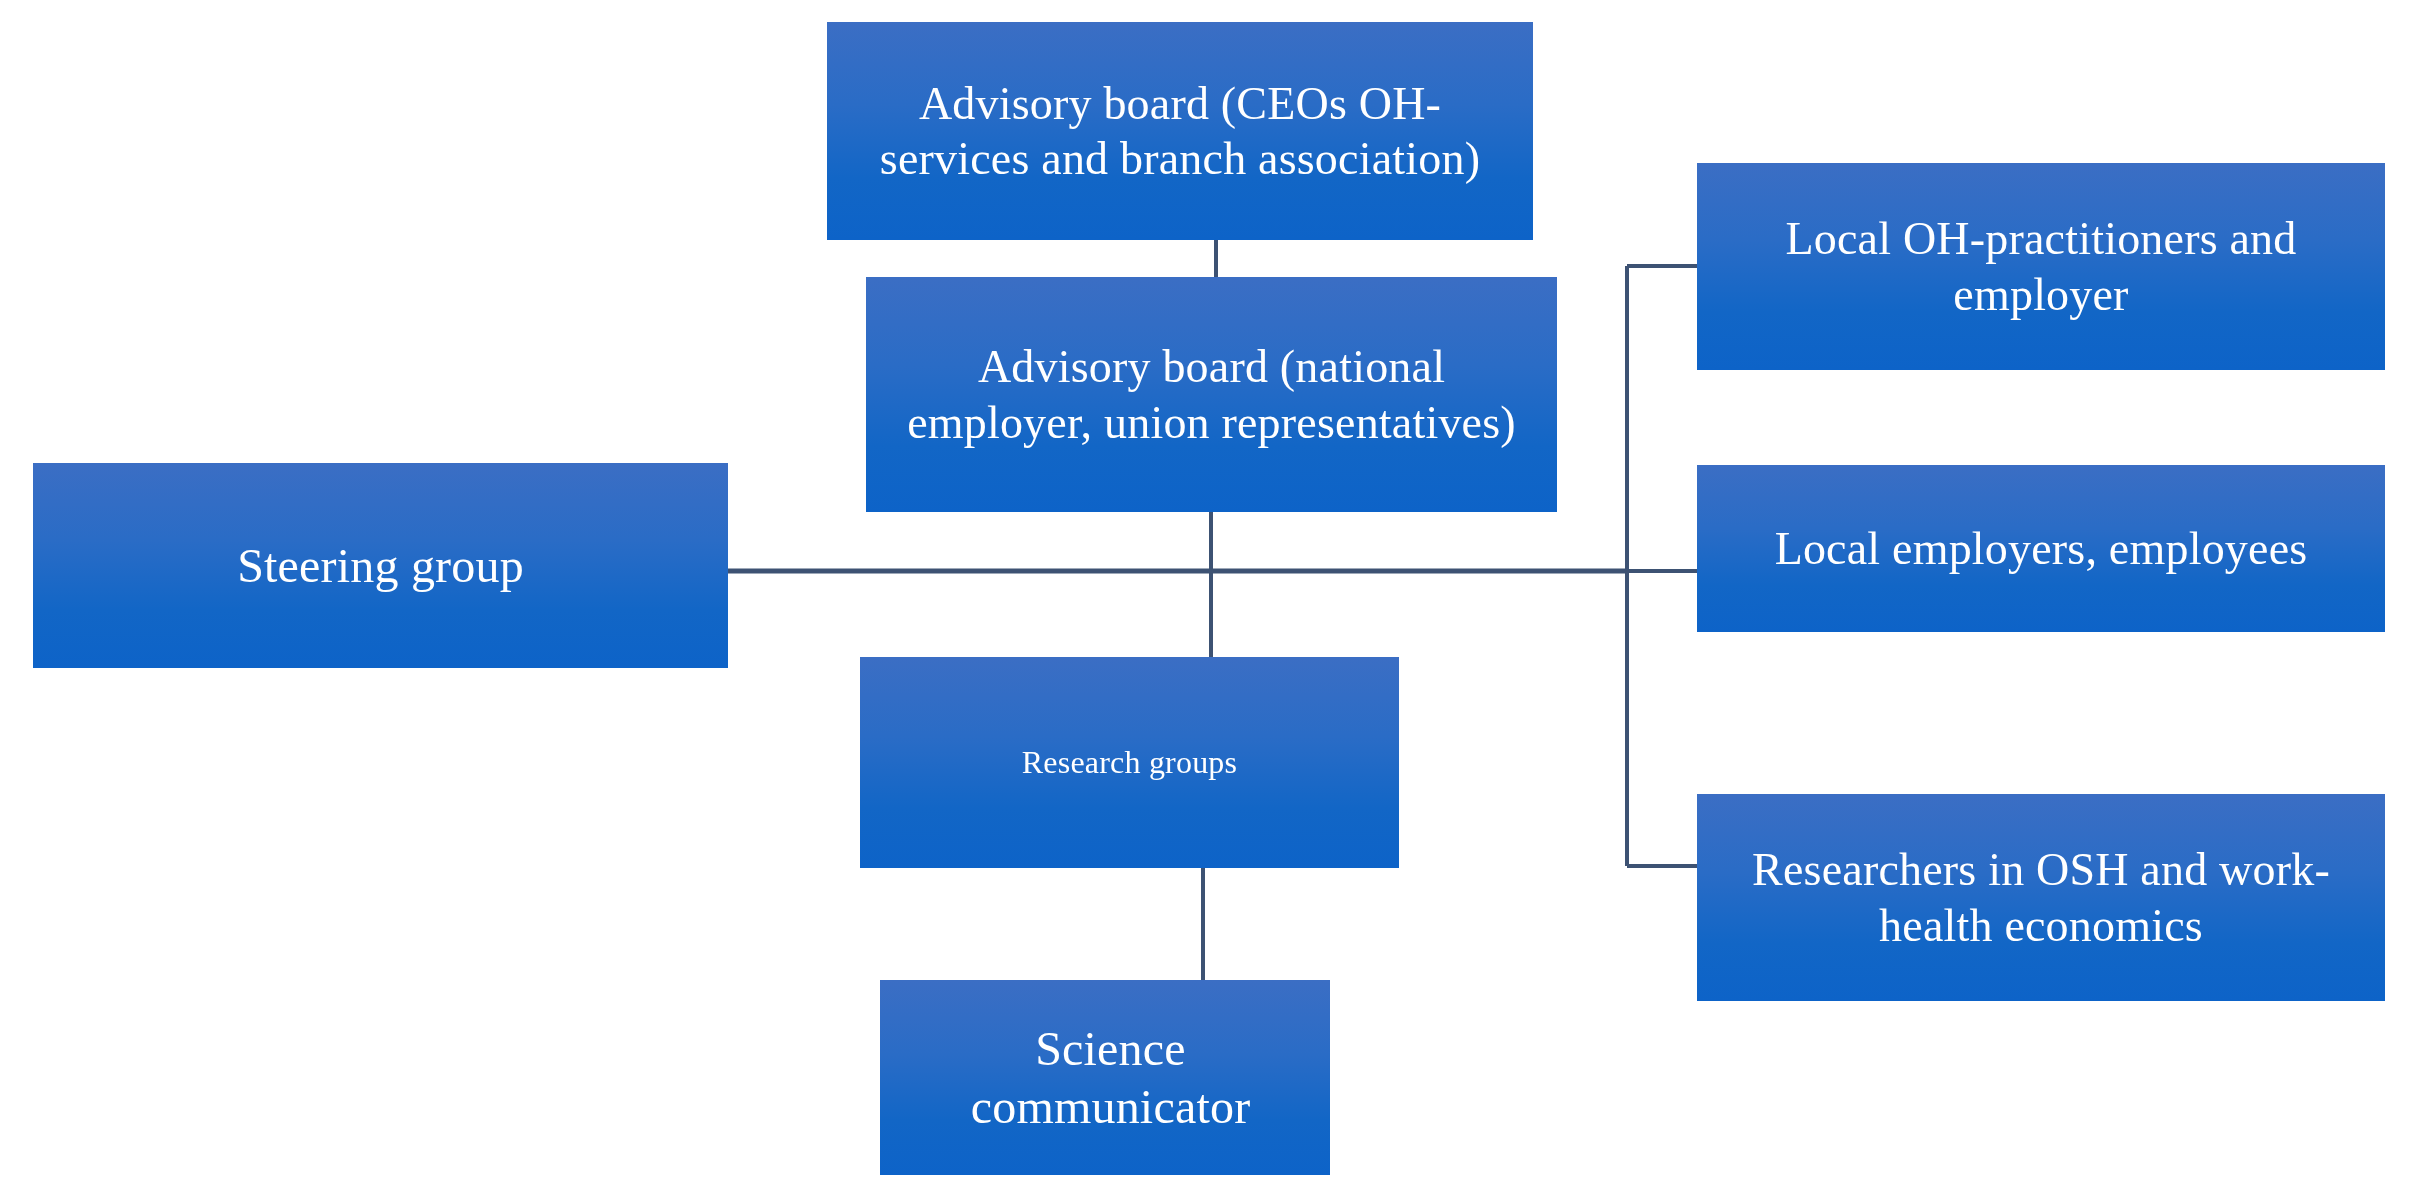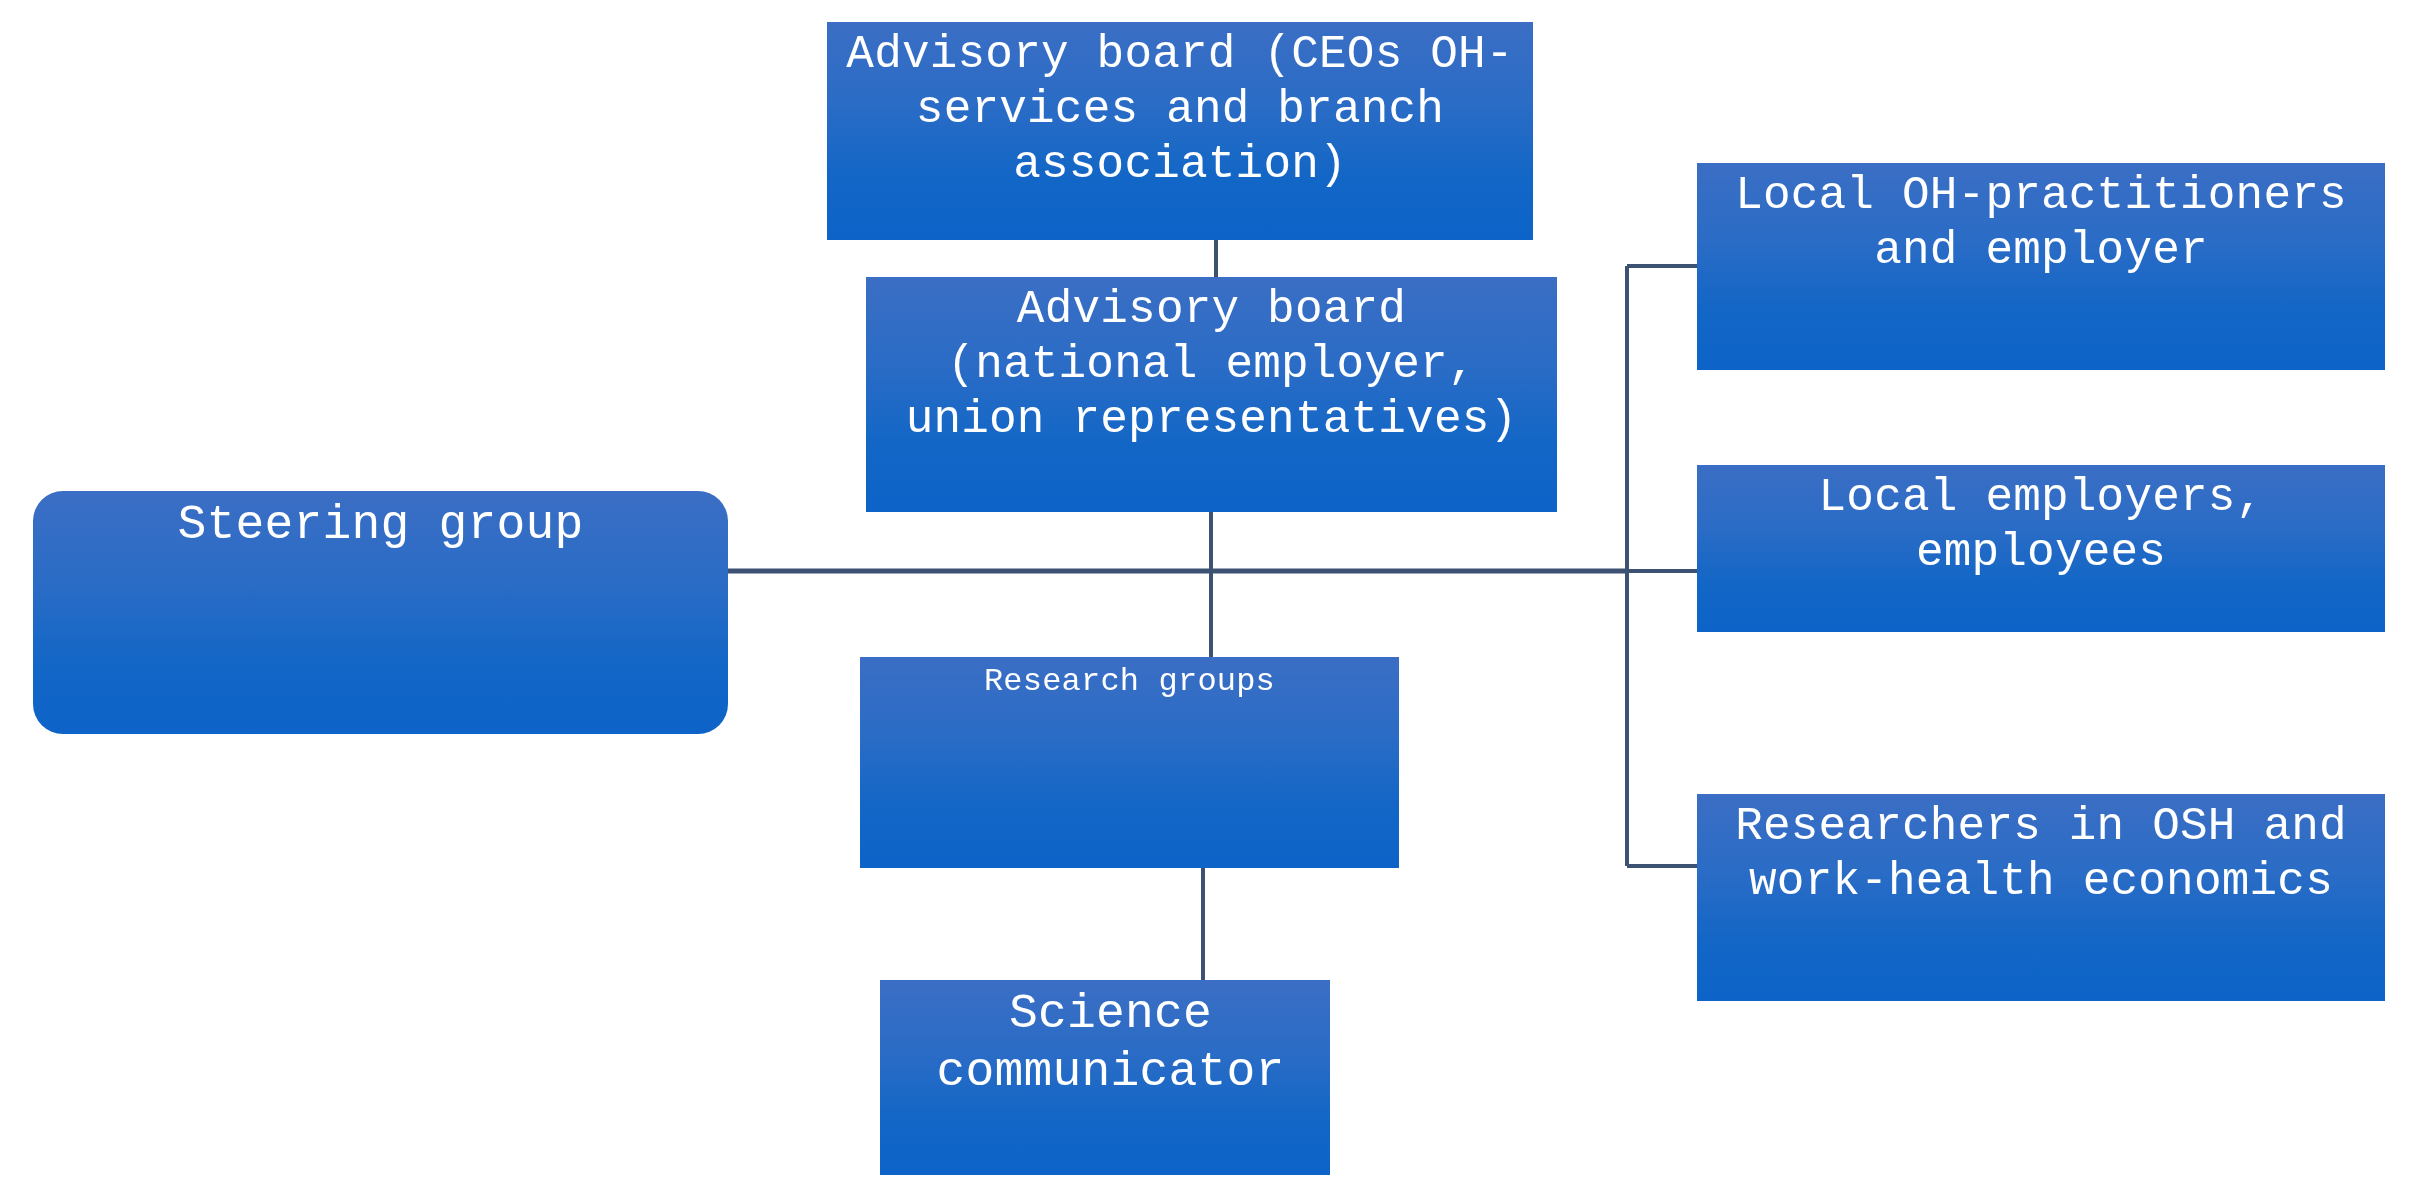--- a/index.html
+++ b/index.html
@@ -23,42 +23,42 @@
     left: 0;
     top: 0;
     width: 2409px;
     height: 1200px;
     pointer-events: none;
   }
   .node {
     position: absolute;
     box-sizing: border-box;
     display: flex;
-    align-items: flex-start;
+    align-items: center;
     justify-content: center;
     text-align: center;
     color: #ffffff;
     background: linear-gradient(180deg, #3b6ec4 0%, #2a6cc6 38%, #1266c6 72%, #0d63c8 100%);
-    font-family: Liberation Mono, monospace;
+    font-family: Liberation Serif, serif;
     font-size: 46px;
     line-height: 1.20;
     letter-spacing: 0.2px;
     padding: 6px 18px;
     z-index: 3;
   }
   .node .node-label {
     display: block;
     width: 100%;
     white-space: pre-line;
   }
 
   
   #node-advisory-ceos        { left: 827px;  top: 22px;   width: 706px; height: 218px; }
   #node-advisory-national    { left: 866px;  top: 277px;  width: 691px; height: 235px; }
-  #node-steering-group       { left: 33px;   top: 491px;  width: 695px; height: 243px; font-size: 48px; border-radius: 30px; }
+  #node-steering-group       { left: 33px;   top: 463px;  width: 695px; height: 205px; font-size: 48px; }
   #node-research-groups      { left: 860px;  top: 657px;  width: 539px; height: 211px; font-size: 32px; }
   #node-science-communicator { left: 880px;  top: 980px;  width: 450px; height: 195px; font-size: 48px; padding-left: 29px; }
   #node-local-practitioners  { left: 1697px; top: 163px;  width: 688px; height: 207px; }
   #node-local-employers      { left: 1697px; top: 465px;  width: 688px; height: 167px; }
   #node-researchers-osh      { left: 1697px; top: 794px;  width: 688px; height: 207px; }
 </style>
 </head>
 <body>
 
 <div id="diagram-canvas">

